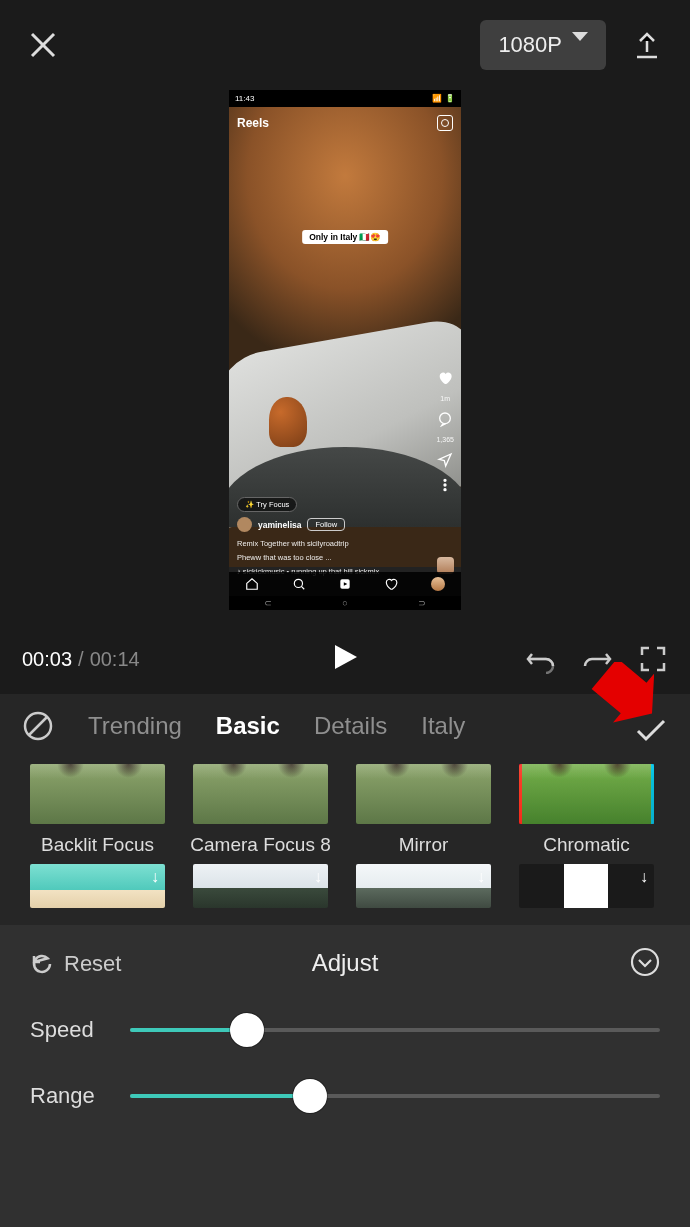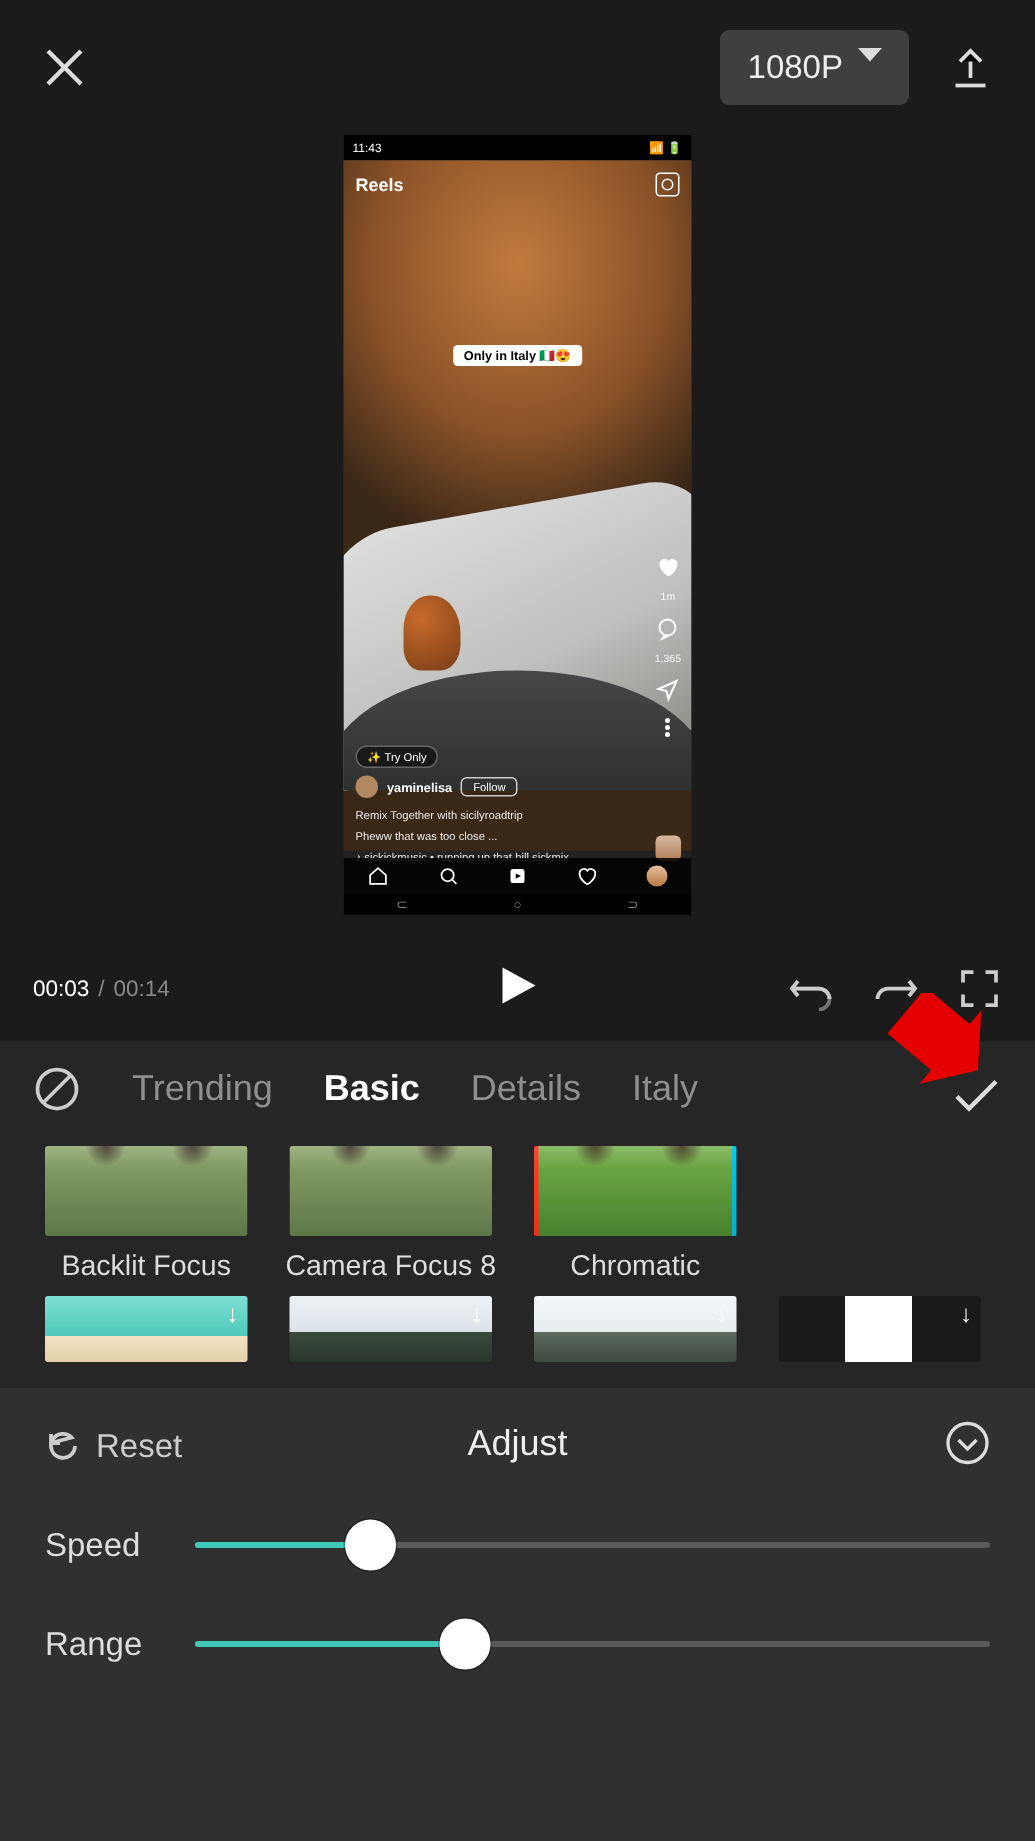--- a/index.html
+++ b/index.html
@@ -52,21 +52,21 @@
   .line1{position:absolute;left:8px;bottom:62px;font-size:7.5px;opacity:.9}
   .line2{position:absolute;left:8px;bottom:48px;font-size:7.5px;opacity:.9}
   .line3{position:absolute;left:8px;bottom:34px;font-size:7.5px;opacity:.9}
   .thumb{position:absolute;right:7px;bottom:36px;width:17px;height:17px;border-radius:4px;background:linear-gradient(#d8b9a0,#b07c56)}
   .ig-nav{position:absolute;bottom:14px;left:0;right:0;height:24px;background:rgba(0,0,0,.85);display:flex;justify-content:space-around;align-items:center}
   .ig-nav svg{width:14px;height:14px;stroke:#fff;fill:none;stroke-width:2}
   .ig-nav .prof{width:14px;height:14px;border-radius:50%;background:linear-gradient(#e8c097,#b57845)}
   .sysnav{position:absolute;bottom:0;left:0;right:0;height:14px;background:#000;display:flex;justify-content:space-around;align-items:center;color:#888;font-size:9px}
   
   .playbar{position:absolute;top:622px;left:0;right:0;height:74px;display:flex;align-items:center;padding:0 22px;}
-  .time{font-size:15px}
+  .time{font-size:20px}
   .t-cur{color:#fff}
   .t-sep{color:#888;margin:0 6px}
   .t-tot{color:#888}
   .play-btn{position:absolute;left:50%;transform:translateX(-50%);cursor:pointer}
   .play-btn svg{width:32px;height:32px;fill:#fff}
   .pb-right{margin-left:auto;display:flex;align-items:center;gap:26px}
   .icobtn{width:30px;height:30px;cursor:pointer}
   .icobtn svg{width:30px;height:30px;stroke:#ccc;stroke-width:2.5;fill:none}
   
   .fx-panel{position:absolute;top:694px;left:0;right:0;bottom:302px;background:#262626;}
@@ -175,21 +175,21 @@
         <div class="rtxt">1,365</div>
         <div class="ri"><svg viewBox="0 0 24 24">
               <path d="M3 11l18-8-8 18-2-8z"></path>
             </svg></div>
         <div class="ri"><svg viewBox="0 0 24 24">
               <circle cx="12" cy="5" r="1.5" fill="#fff"></circle>
               <circle cx="12" cy="12" r="1.5" fill="#fff"></circle>
               <circle cx="12" cy="19" r="1.5" fill="#fff"></circle>
             </svg></div>
       </div>
-      <div class="try-remix">✨ Try Only</div>
+      <div class="try-remix">✨ Try Focus</div>
       <div class="user-row">
         <div class="av"></div>
         <span class="uname">yaminelisa</span>
         <span class="follow">Follow</span>
       </div>
       <div class="line1">Remix Together with sicilyroadtrip</div>
       <div class="line2">Pheww that was too close ...</div>
       <div class="line3">♪ sickickmusic • running up that hill sickmix</div>
       <div class="thumb"></div>
       <div class="ig-nav">
@@ -269,20 +269,24 @@
       <div class="fx-row">
         <div class="fx-item">
           <div class="fx-thumb grass"></div>
           <div class="fx-label">Backlit Focus</div>
         </div>
         <div class="fx-item">
           <div class="fx-thumb grass"></div>
           <div class="fx-label">Camera Focus 8</div>
         </div>
         <div class="fx-item">
+          <div class="fx-thumb grass"></div>
+          <div class="fx-label">Mirror</div>
+        </div>
+        <div class="fx-item">
           <div class="fx-thumb chrom"></div>
           <div class="fx-label">Chromatic</div>
         </div>
       </div>
       <div class="fx-row fx-row2">
         <div class="fx-item">
             <div class="fx-thumb beach dl"></div>
           </div>
         <div class="fx-item">
             <div class="fx-thumb mnt dl"></div>

